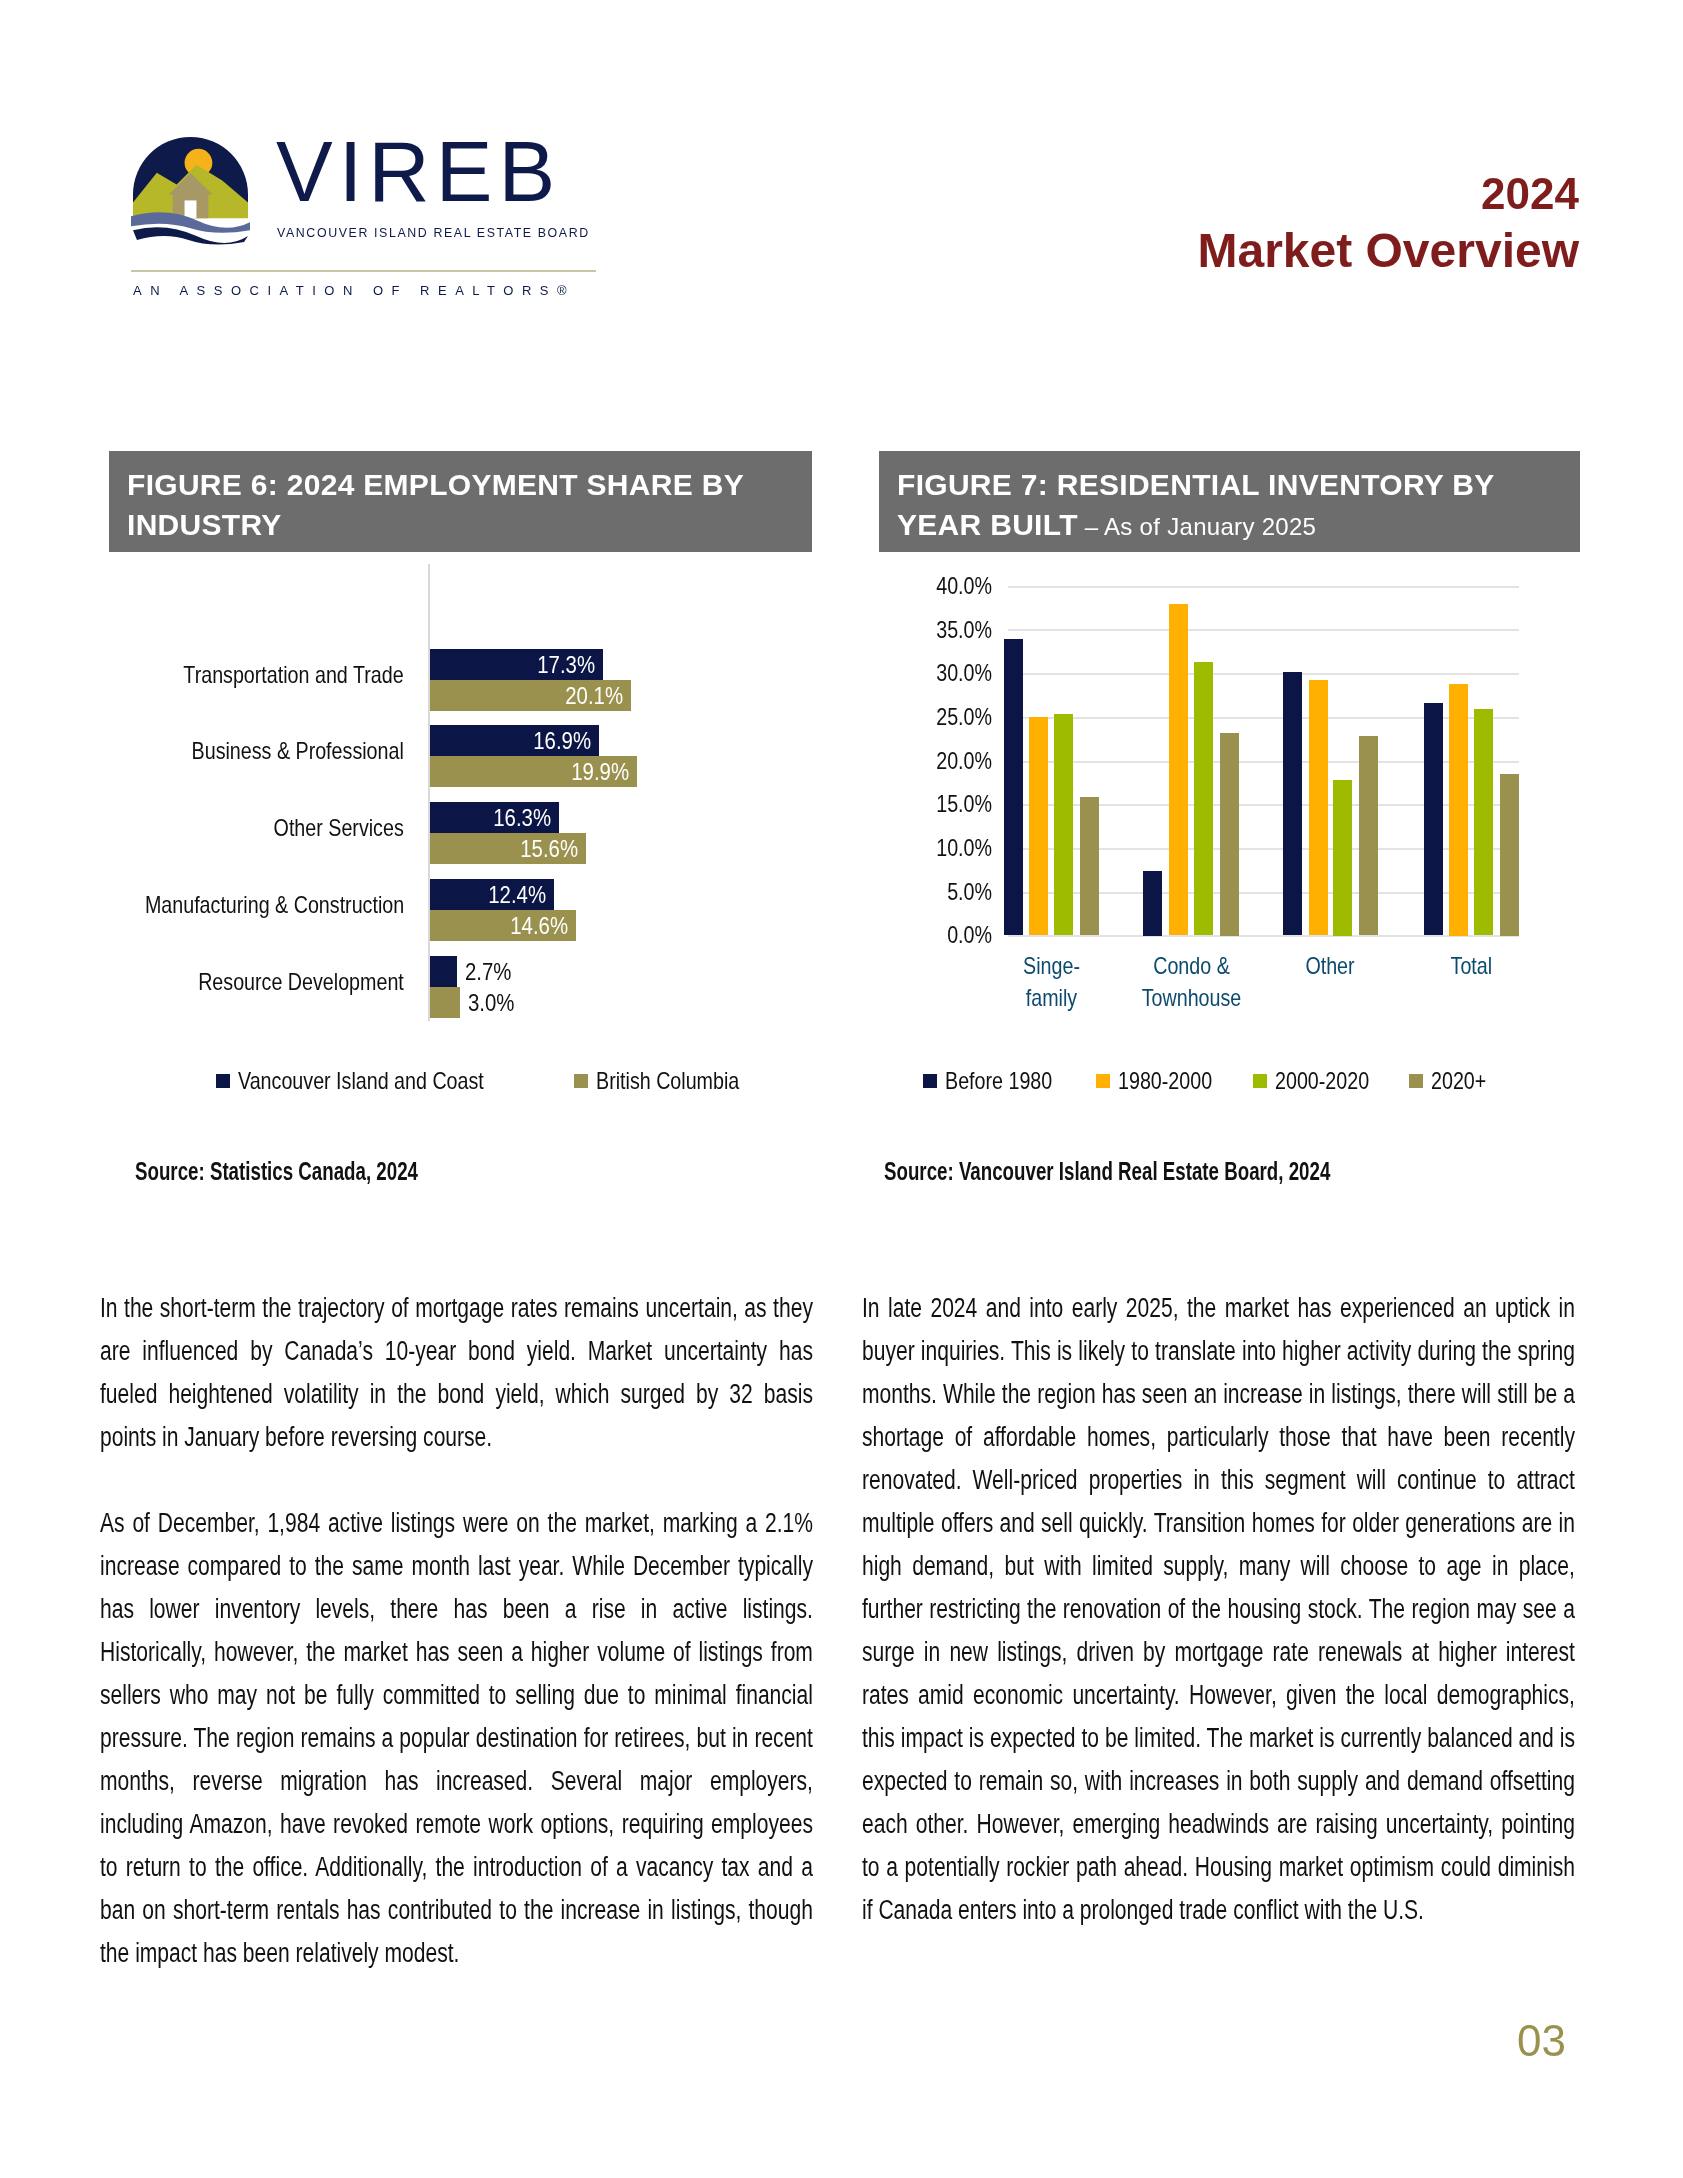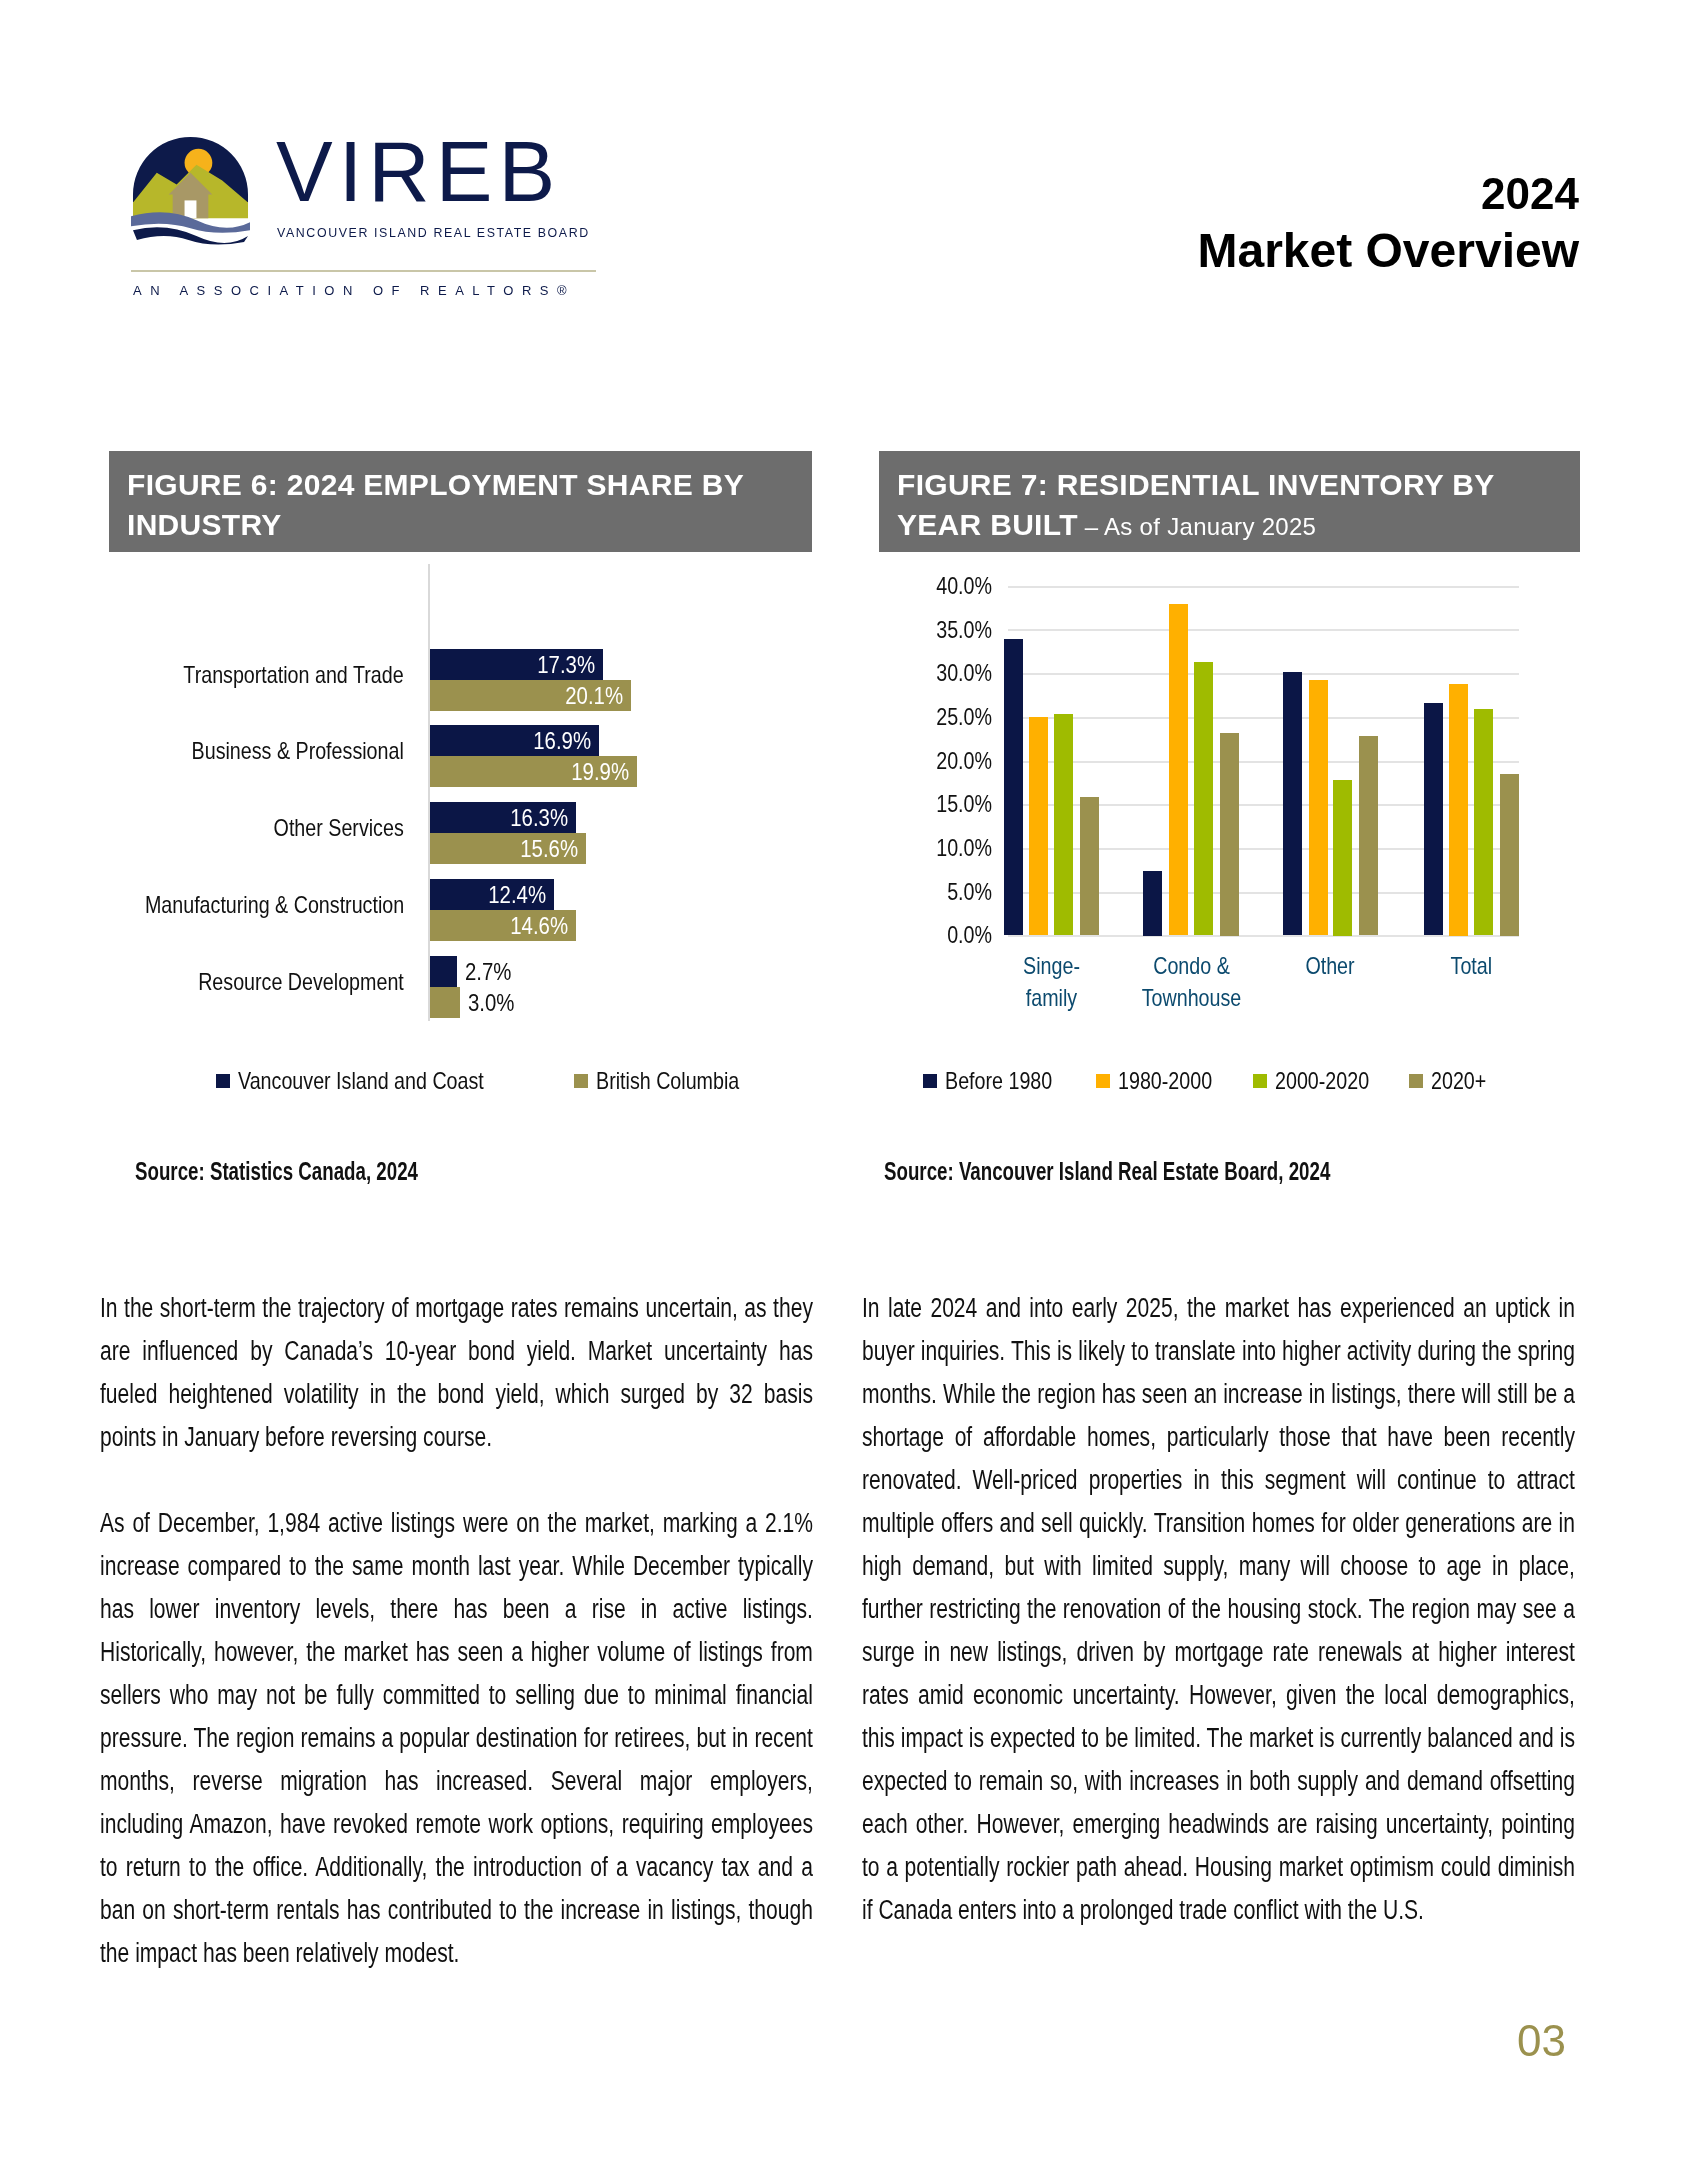--- a/index.html
+++ b/index.html
@@ -7,21 +7,21 @@
   body { position: relative; font-family: "Liberation Sans", sans-serif; color: #111; overflow: hidden; }
 
   
   .logo { position: absolute; left: 127px; top: 129px; width: 475px; height: 168px; }
   .logo-mark { position: absolute; left: 0; top: 4px; width: 127px; height: 117px; }
   .logo-word { position: absolute; left: 149px; top: 0px; font-family: "Liberation Sans", sans-serif; font-size: 85px; letter-spacing: 6px; color: #0d1a4a; font-weight: 400; line-height: 1; }
   .logo-sub { position: absolute; left: 150px; top: 97px; font-size: 12.4px; letter-spacing: 1.6px; color: #0d1a4a; }
   .logo-rule { position: absolute; left: 4px; top: 141px; width: 465px; height: 2px; background: #c9c6a8; }
   .logo-assoc { position: absolute; left: 6px; top: 154px; font-size: 13px; letter-spacing: 8.5px; color: #0d1a4a; }
 
-  .title-block { position: absolute; right: 104px; top: 168px; text-align: right; color: #000000; font-weight: 700; }
+  .title-block { position: absolute; right: 104px; top: 168px; text-align: right; color: #7f1d1d; font-weight: 700; }
   .title-year { font-size: 44px; line-height: 1.2; }
   .title-main { font-size: 48px; line-height: 1.25; }
 
   
   .fig-header { position: absolute; top: 451px; height: 101px; background: #6d6d6d; color: #fff; padding: 14px 18px 0 18px; font-weight: 700; font-size: 30px; line-height: 40px; letter-spacing: 0.3px; }
   .fig-header .sub { font-weight: 400; font-size: 24px; }
   #fig6-header { left: 109px; width: 703px; }
   #fig7-header { left: 879px; width: 701px; }
 
   
@@ -109,21 +109,21 @@
       <div class="cat">Business &amp; Professional</div>
       <div class="hbar vic" style="width: 169px;">
         <span class="val">16.9%</span>
       </div>
       <div class="hbar bc" style="width: 207px;">
         <span class="val">19.9%</span>
       </div>
     </div>
     <div class="hrow" style="top: 230px;">
       <div class="cat">Other Services</div>
-      <div class="hbar vic" style="width: 146px;">
+      <div class="hbar vic" style="width: 129px;">
         <span class="val">16.3%</span>
       </div>
       <div class="hbar bc" style="width: 156px;">
         <span class="val">15.6%</span>
       </div>
     </div>
     <div class="hrow" style="top: 307px;">
       <div class="cat">Manufacturing &amp; Construction</div>
       <div class="hbar vic" style="width: 124px;">
         <span class="val">12.4%</span>

